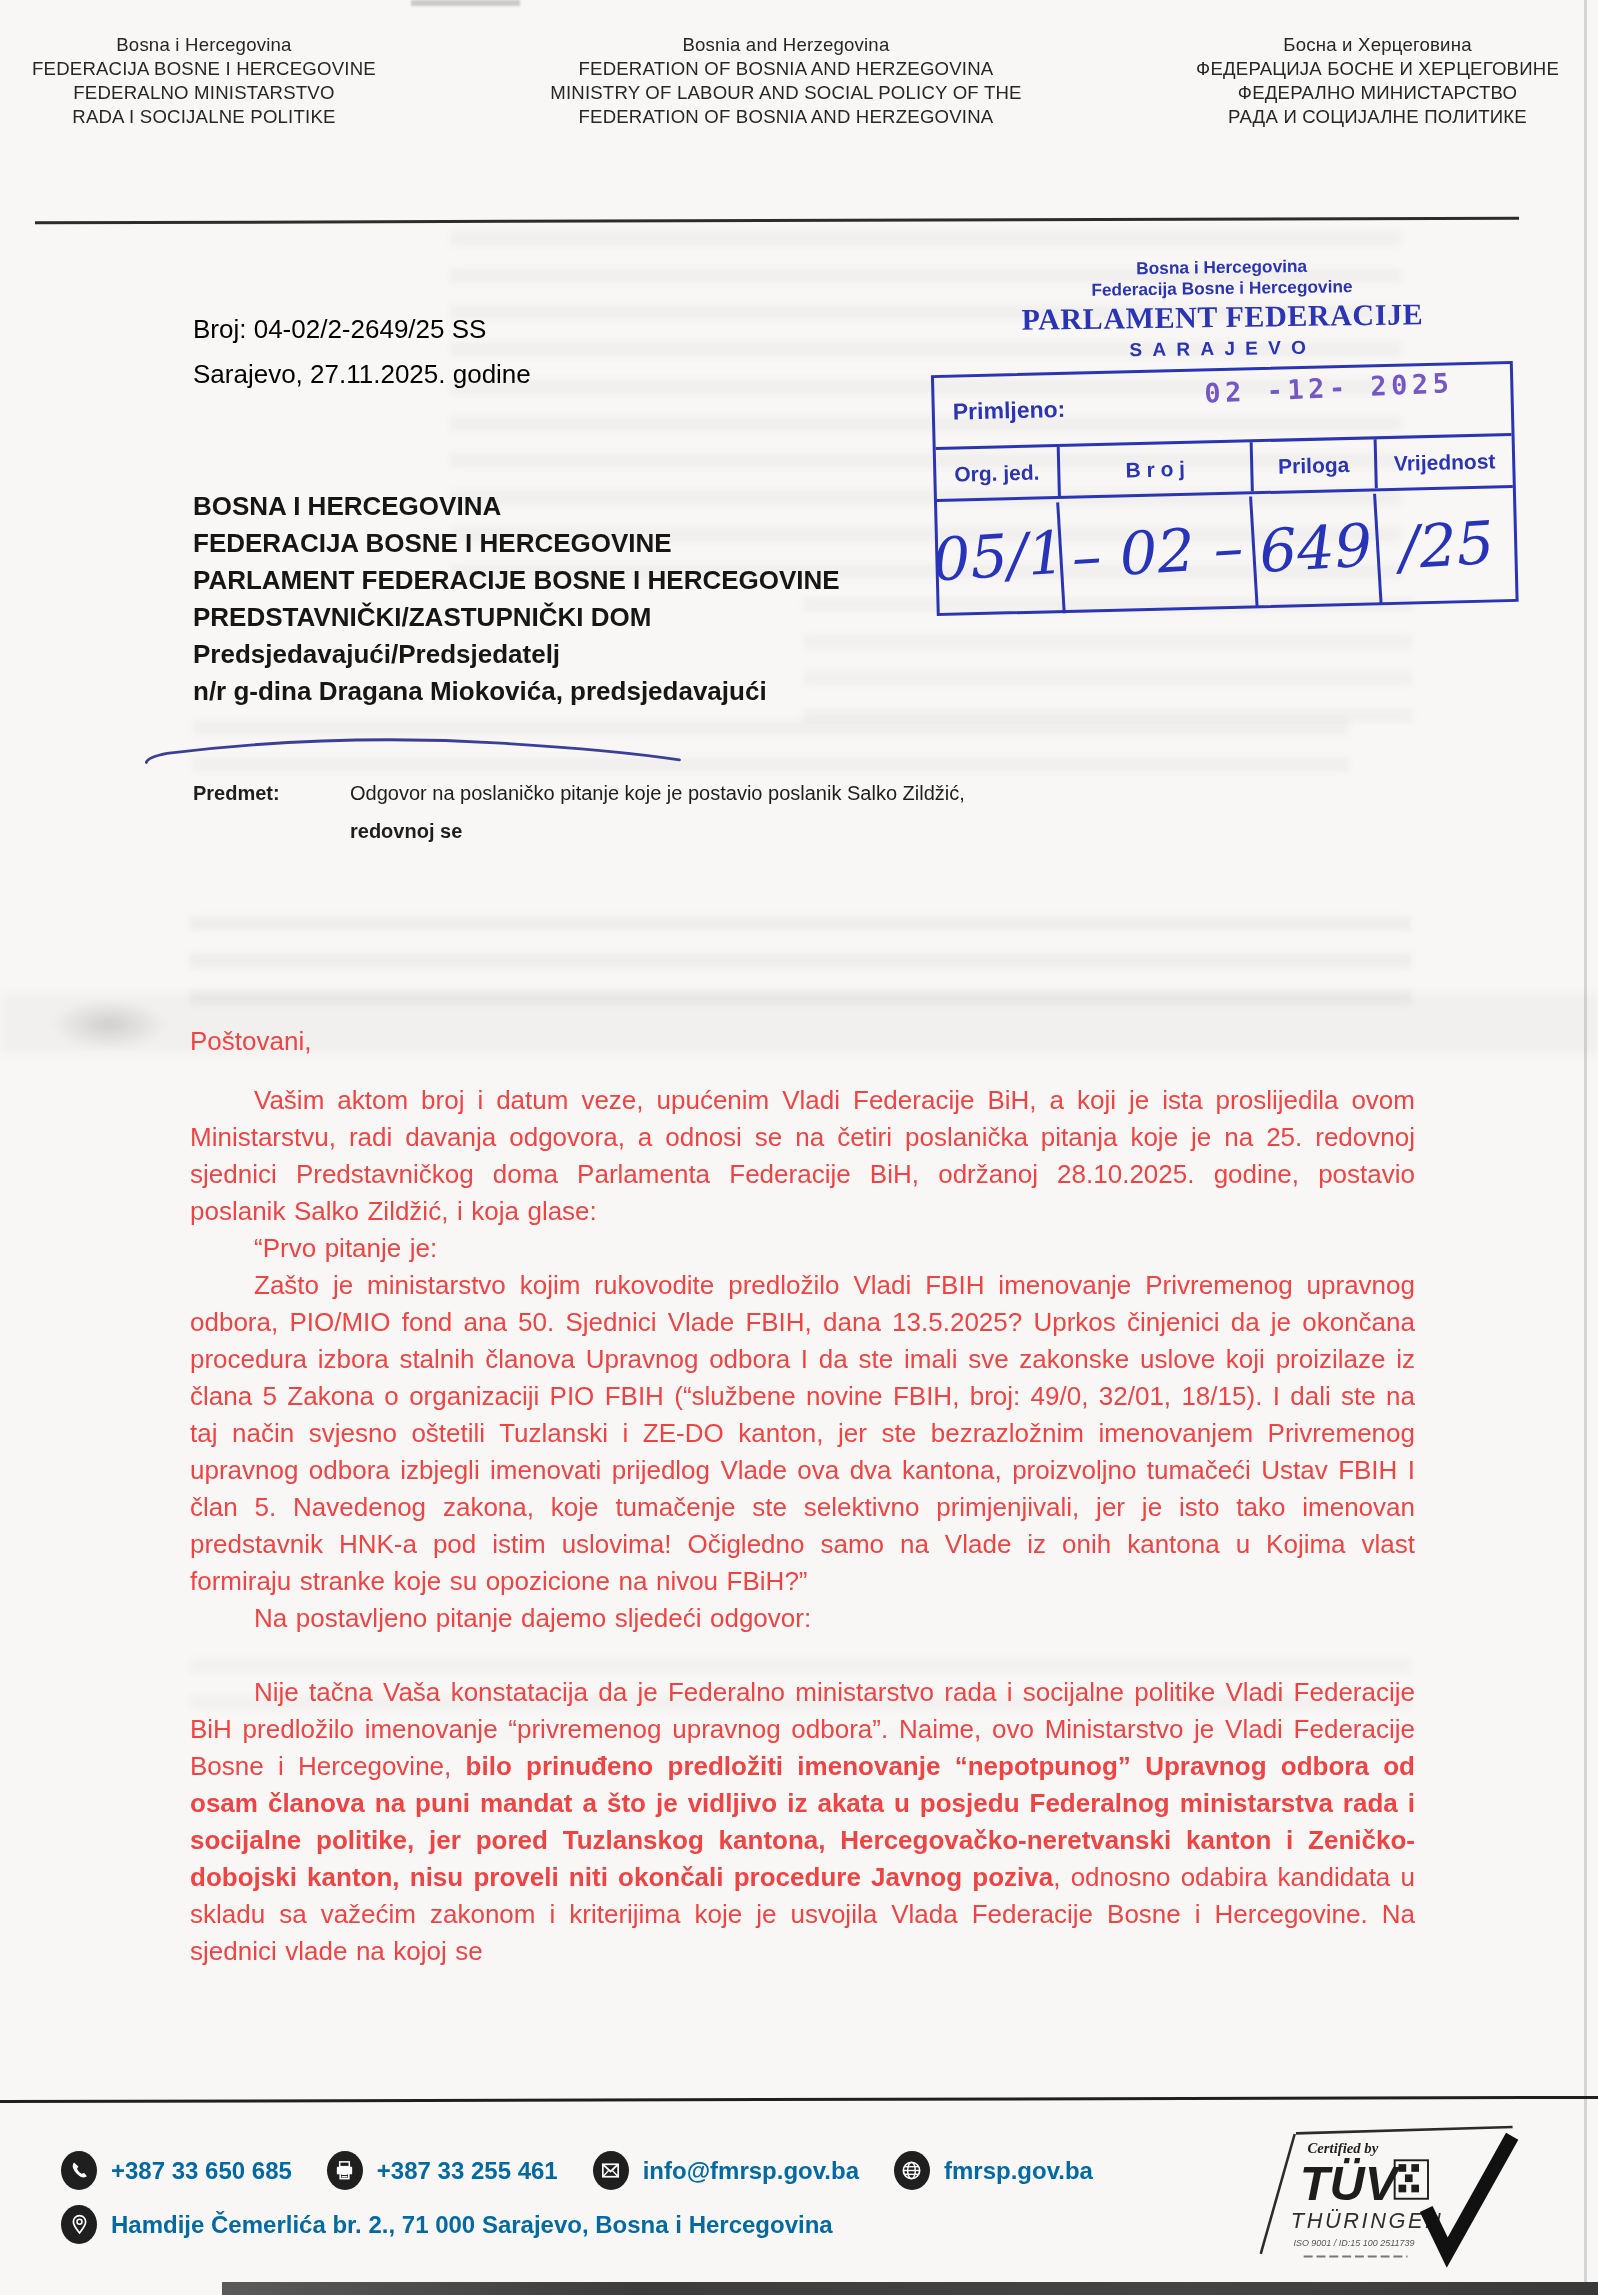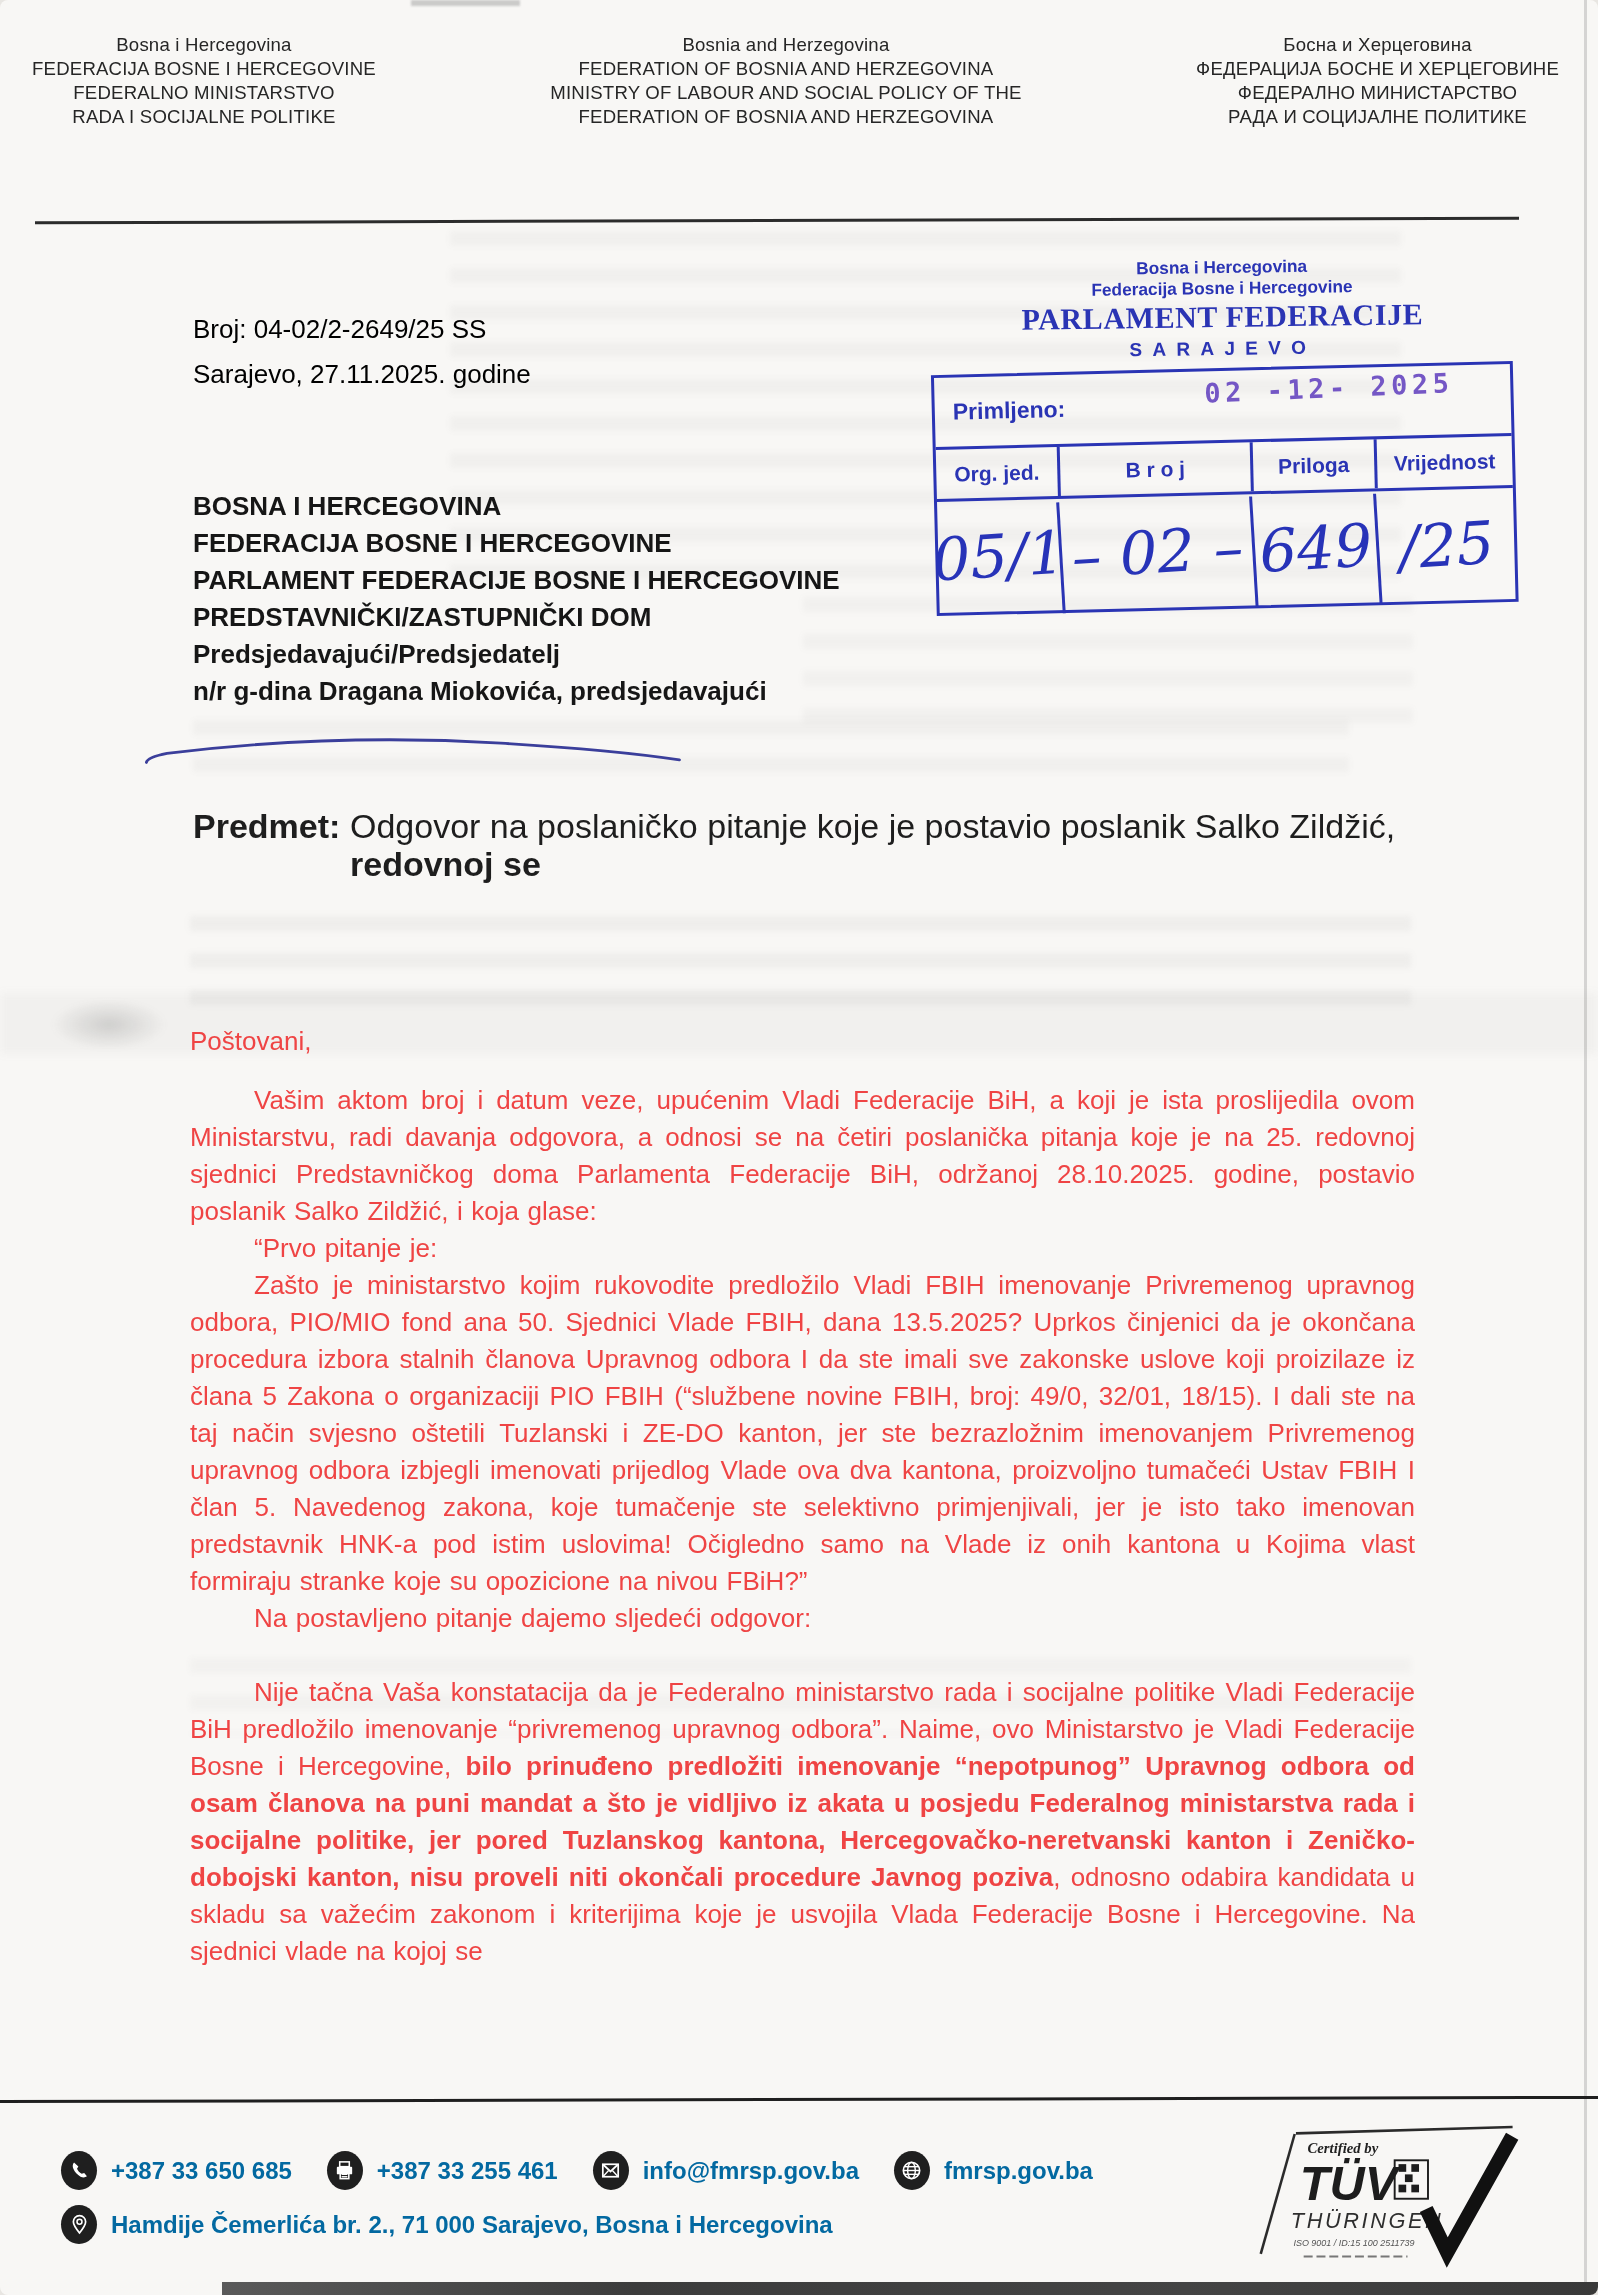--- a/index.html
+++ b/index.html
@@ -1,17 +1,17 @@
 <!DOCTYPE html>
 <html style="font-size:10.3px"><head>
 <meta charset="utf-8">
 <style>
   html,body{margin:0;padding:0;background:#e8e6e2;}
   .page{position:relative;width:1598px;height:2295px;background:#f8f7f5;overflow:hidden;
-        font-family:"Liberation Sans",sans-serif;color:#1e1e1e;border-radius:8px;}
+        font-family:"Liberation Sans",sans-serif;color:#1e1e1e;}
   
   .letterhead{position:absolute;top:33px;left:32px;right:39px;display:flex;justify-content:space-between;}
   .lh-col{font-size:18.6px;line-height:24px;text-align:center;color:#262626;letter-spacing:0.2px;}
   .rule-top{position:absolute;left:35px;top:219px;width:1484px;height:2.6px;background:#2c2c2c;transform:rotate(-.18deg);}
   
   .ref{position:absolute;left:193px;top:307px;font-size:26px;line-height:45px;color:#000000;}
   
   .stamp{position:absolute;left:933px;top:257px;width:582px;color:#2a34b4;transform:rotate(-.8deg);}
   .stamp .s1,.stamp .s2{font-weight:bold;font-size:17.3px;line-height:21px;text-align:center;}
   .stamp .s3{font-family:"Liberation Serif",serif;font-weight:bold;font-size:30px;line-height:36px;text-align:center;letter-spacing:0.6px;}
@@ -25,21 +25,21 @@
   .scell{border-left:3.2px solid #2a34b4;display:flex;align-items:center;justify-content:center;}
   .scell:first-child{border-left:none;}
   .c0{width:21%;} .c1{width:33%;} .c2{width:21%;} .c3{flex:1;}
   .srow.hdr{height:49px;font-weight:bold;font-size:21px;}
   .srow.vals{height:111px;}
   .hand{font-family:"DejaVu Serif",serif;font-style:italic;font-size:59px;color:#2733b8;transform:rotate(-2deg);line-height:1;}
   
   .recipient{position:absolute;left:193px;top:488px;font-weight:bold;font-size:26px;line-height:37px;color:#161616;}
   .swoosh{position:absolute;left:122px;top:729px;}
   
-  .subject{position:absolute;left:193px;top:807px;width:1224px;font-size:34px;line-height:38px;}
+  .subject{position:absolute;left:193px;top:774px;width:1224px;font-size:20px;line-height:38px;}
   .subj-row{display:flex;}
   .subj-label{width:157px;font-weight:bold;flex:none;}
   .subj-bold{font-weight:bold;}
   
   .body{position:absolute;left:190px;top:1023px;width:1225px;font-size:26px;line-height:37px;
         text-align:justify;color:#ef4444;word-spacing:1.3px;}
   .body p{margin:0;}
   .ind{text-indent:64px;}
   .salut{margin-bottom:22px !important;text-align:left;}
   .gap{margin-top:37px !important;}

